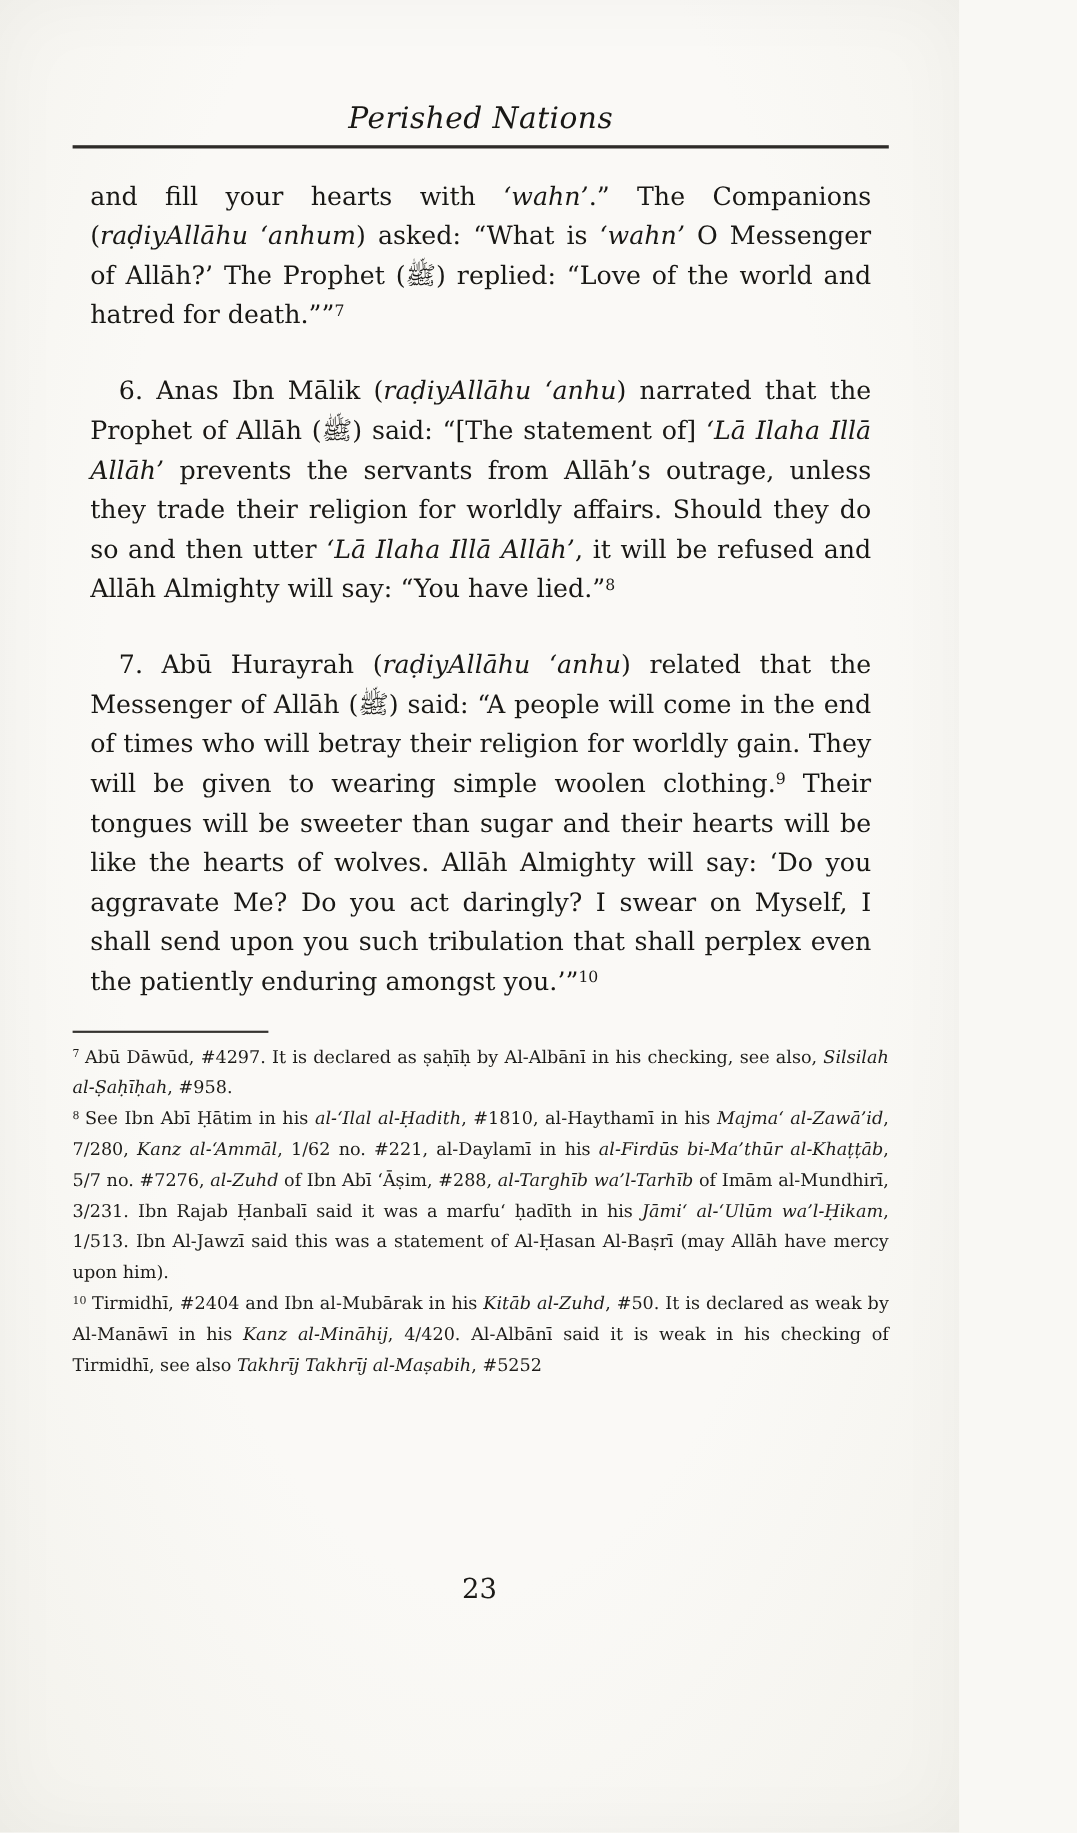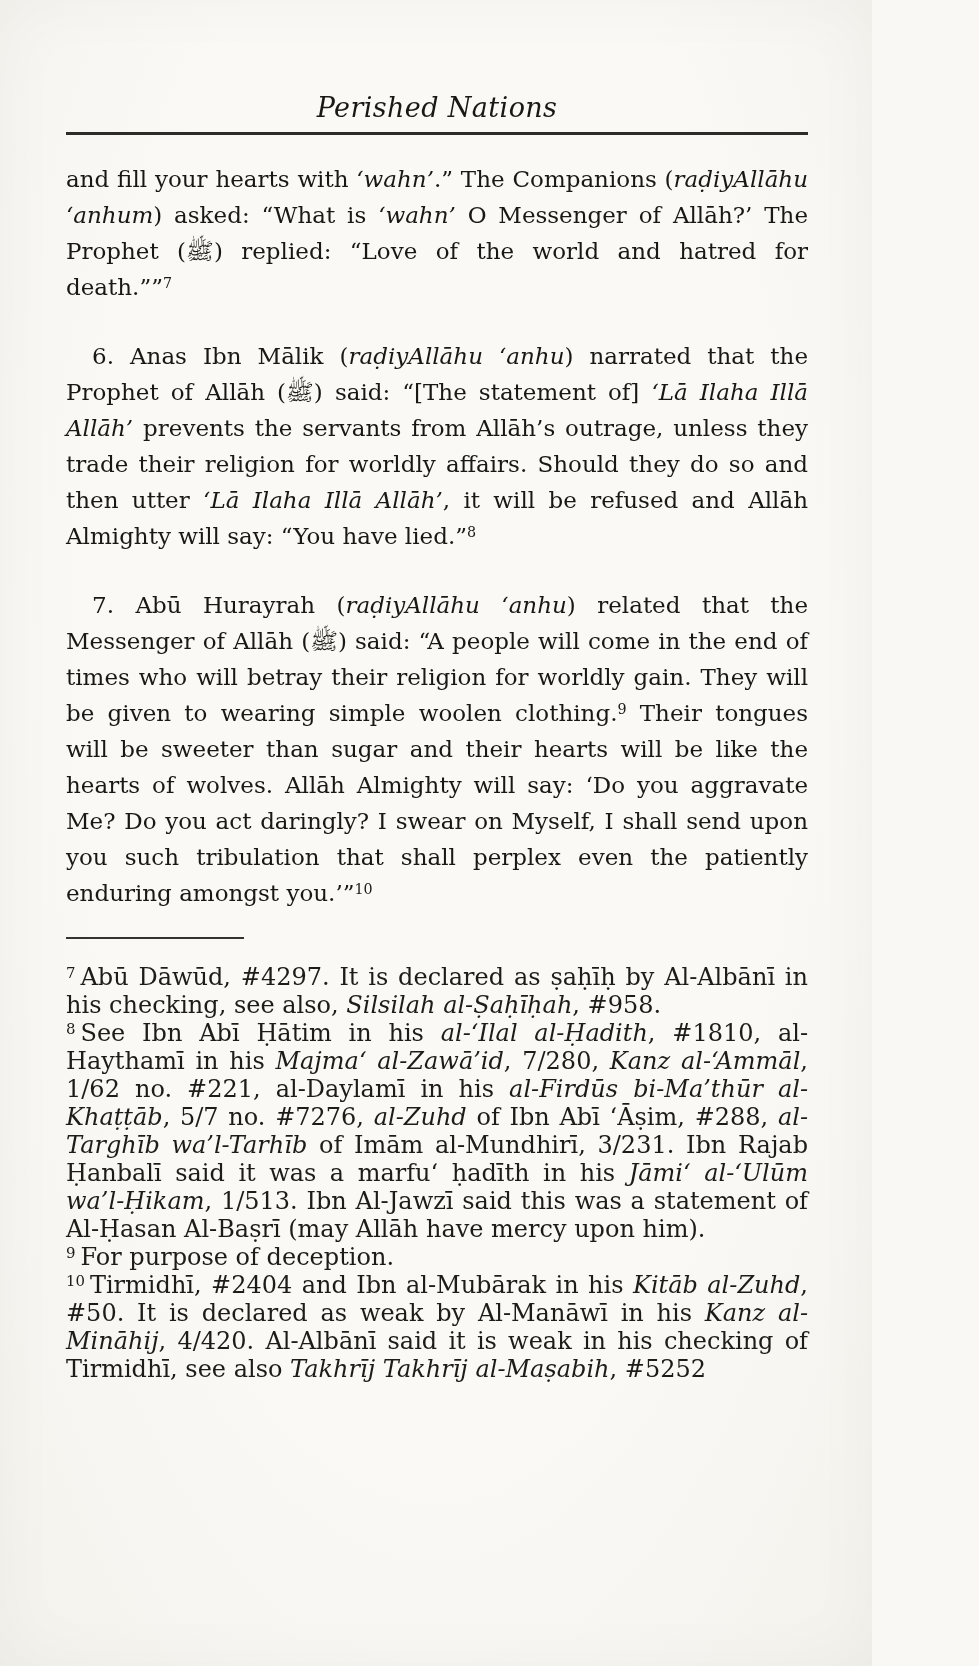--- a/index.html
+++ b/index.html
@@ -36,41 +36,41 @@
     height: 3px;
     background: #2e2c29;
   }
   .body-text {
     margin-top: 26px;
     font-size: 23px;
     line-height: 36px;
     text-align: justify;
     color: #191815;
   }
-  .para { margin: 0; }
+  .para { margin: 16px; }
   .para + .para { margin-top: 33px; }
   .indent { text-indent: 26px; }
   sup {
     font-size: 0.62em;
     line-height: 0;
     position: relative;
     top: -0.5em;
     vertical-align: baseline;
   }
   .footnote-rule {
     margin-top: 26px;
     margin-left: 66px;
     width: 178px;
     height: 2px;
     background: #353330;
   }
   .footnotes {
-    margin-top: 24px;
+    margin-top: 8px;
     padding: 0 64px 0 66px;
-    font-size: 24px;
+    font-size: 16px;
     line-height: 28px;
     text-align: justify;
     color: #1d1c19;
   }
   .footnote { margin: 0; }
   .fn-marker { margin-right: 5px; }
   .page-number {
     position: absolute;
     left: 0;
     right: 0;
@@ -99,18 +99,18 @@
       <p class="para indent">7. Abū Hurayrah (<i>raḍiyAllāhu ‘anhu</i>) related that the Messenger of Allāh (ﷺ) said: “A people will come in the end of times who will betray their religion for worldly gain. They will be given to wearing simple woolen clothing.<sup>9</sup> Their tongues will be sweeter than sugar and their hearts will be like the hearts of wolves. Allāh Almighty will say: ‘Do you aggravate Me? Do you act daringly? I swear on Myself, I shall send upon you such tribulation that shall perplex even the patiently enduring amongst you.’”<sup>10</sup></p>
     </div>
 
   </div>
 
   <div class="footnote-rule"></div>
 
   <div class="footnotes">
     <p class="footnote"><sup class="fn-marker">7</sup><span class="fn-text">Abū Dāwūd, #4297. It is declared as ṣaḥīḥ by Al-Albānī in his checking, see also, <i>Silsilah al-Ṣaḥīḥah</i>, #958.</span></p>
     <p class="footnote"><sup class="fn-marker">8</sup><span class="fn-text">See Ibn Abī Ḥātim in his <i>al-‘Ilal al-Ḥadith</i>, #1810, al-Haythamī in his <i>Majma‘ al-Zawā’id</i>, 7/280, <i>Kanz al-‘Ammāl</i>, 1/62 no. #221, al-Daylamī in his <i>al-Firdūs bi-Ma’thūr al-Khaṭṭāb</i>, 5/7 no. #7276, <i>al-Zuhd</i> of Ibn Abī ‘Āṣim, #288, <i>al-Targhīb wa’l-Tarhīb</i> of Imām al-Mundhirī, 3/231. Ibn Rajab Ḥanbalī said it was a marfu‘ ḥadīth in his <i>Jāmi‘ al-‘Ulūm wa’l-Ḥikam</i>, 1/513. Ibn Al-Jawzī said this was a statement of Al-Ḥasan Al-Baṣrī (may Allāh have mercy upon him).</span></p>
-    <p class="footnote"><sup class="fn-marker">9</sup><span class="fn-text">For purpose of deception.</span></p>
     <p class="footnote"><sup class="fn-marker">10</sup><span class="fn-text">Tirmidhī, #2404 and Ibn al-Mubārak in his <i>Kitāb al-Zuhd</i>, #50. It is declared as weak by Al-Manāwī in his <i>Kanz al-Mināhij</i>, 4/420. Al-Albānī said it is weak in his checking of Tirmidhī, see also <i>Takhrīj Takhrīj al-Maṣabih</i>, #5252</span></p>
   </div>
 
+  <div class="page-number">23</div>
 
 </div>
 
 </body></html>

